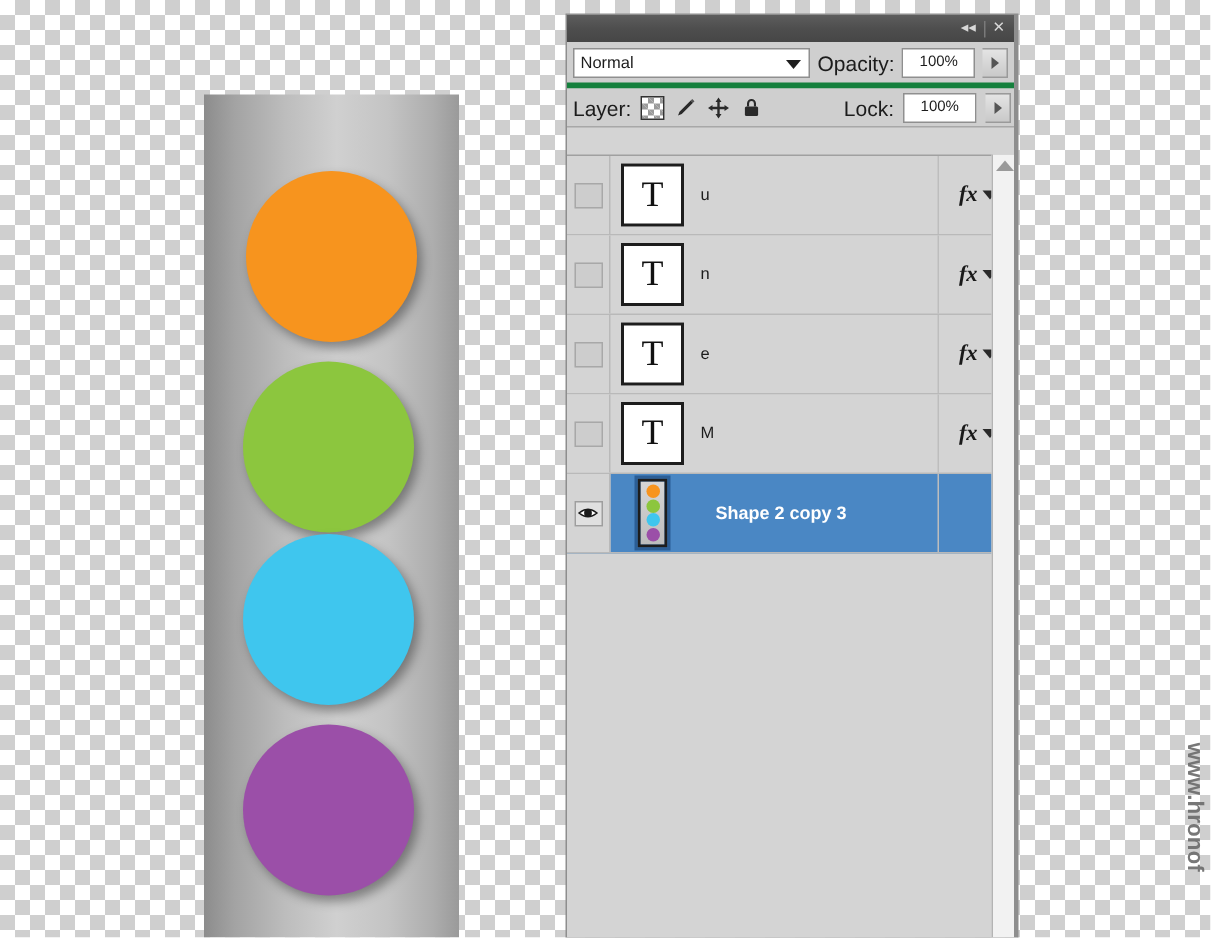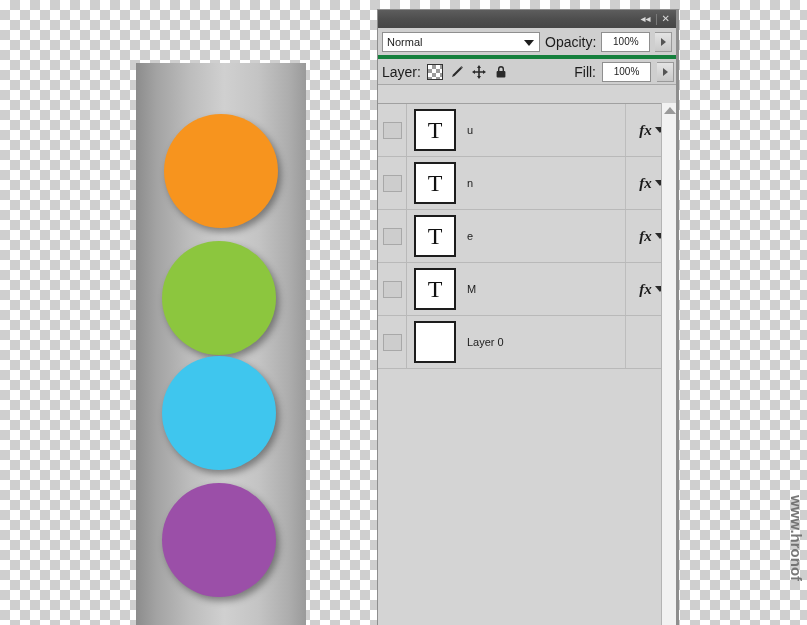--- a/index.html
+++ b/index.html
@@ -419,21 +419,21 @@
 
     <span class="lock-icon">
       <svg width="16" height="16" viewBox="0 0 16 16">
         <path d="M5 7 L5 5 a3 3 0 0 1 6 0 L11 7 L9.6 7 L9.6 5 a1.6 1.6 0 0 0 -3.2 0 L6.4 7 Z" fill="#2a2a2a"></path>
         <rect x="3.6" y="7" width="8.8" height="6.4" rx="1" fill="#2a2a2a"></rect>
       </svg>
     </span>
 
     <span class="spacer-flex"></span>
 
-    <span class="field-label">Fill:</span>
+    <span class="field-label">Lock:</span>
     <div class="num-field">100%</div>
     <div class="stepper">
       <span class="sct"></span>
     </div>
   </div>
 
   <div id="layer-list">
       <div class="layer-row">
         <div class="eye-cell">
           <div class="eye-box empty"></div>
@@ -479,28 +479,38 @@
         </div>
         <div class="thumb-cell">
           <div class="thumb">T</div>
         </div>
         <div class="layer-name">M</div>
         <div class="fx-cell">
           <span class="fx-glyph">fx</span>
           <span class="expand-caret"></span>
         </div>
       </div>
-      <div class="layer-row">
+      <div class="layer-row selected">
         <div class="eye-cell">
-          <div class="eye-box empty"></div>
+          <div class="eye-box">
+            <svg width="14" height="10" viewBox="0 0 14 10">
+              <path d="M1 5 Q7 0 13 5 Q7 10 1 5 Z" fill="#fff" stroke="#1a1a1a" stroke-width="1"></path>
+              <circle cx="7" cy="5" r="2.6" fill="#1a1a1a"></circle>
+            </svg>
+          </div>
         </div>
         <div class="thumb-cell">
-          <div class="thumb blank-thumb"></div>
-        </div>
-        <div class="layer-name">Layer 0</div>
+          <div class="thumb shape-thumb">
+            <span class="thumb-dot" style="background: rgb(247, 148, 30);"></span>
+            <span class="thumb-dot" style="background: rgb(140, 198, 62);"></span>
+            <span class="thumb-dot" style="background: rgb(63, 198, 238);"></span>
+            <span class="thumb-dot" style="background: rgb(155, 79, 168);"></span>
+          </div>
+        </div>
+        <div class="layer-name">Shape 2 copy 3</div>
         <div class="fx-cell"></div>
       </div>
     </div>
 
   <div id="layer-scrollbar">
     <div id="scroll-up-arrow"></div>
   </div>
 
   <div id="panel-right-edge"></div>
 </div>

